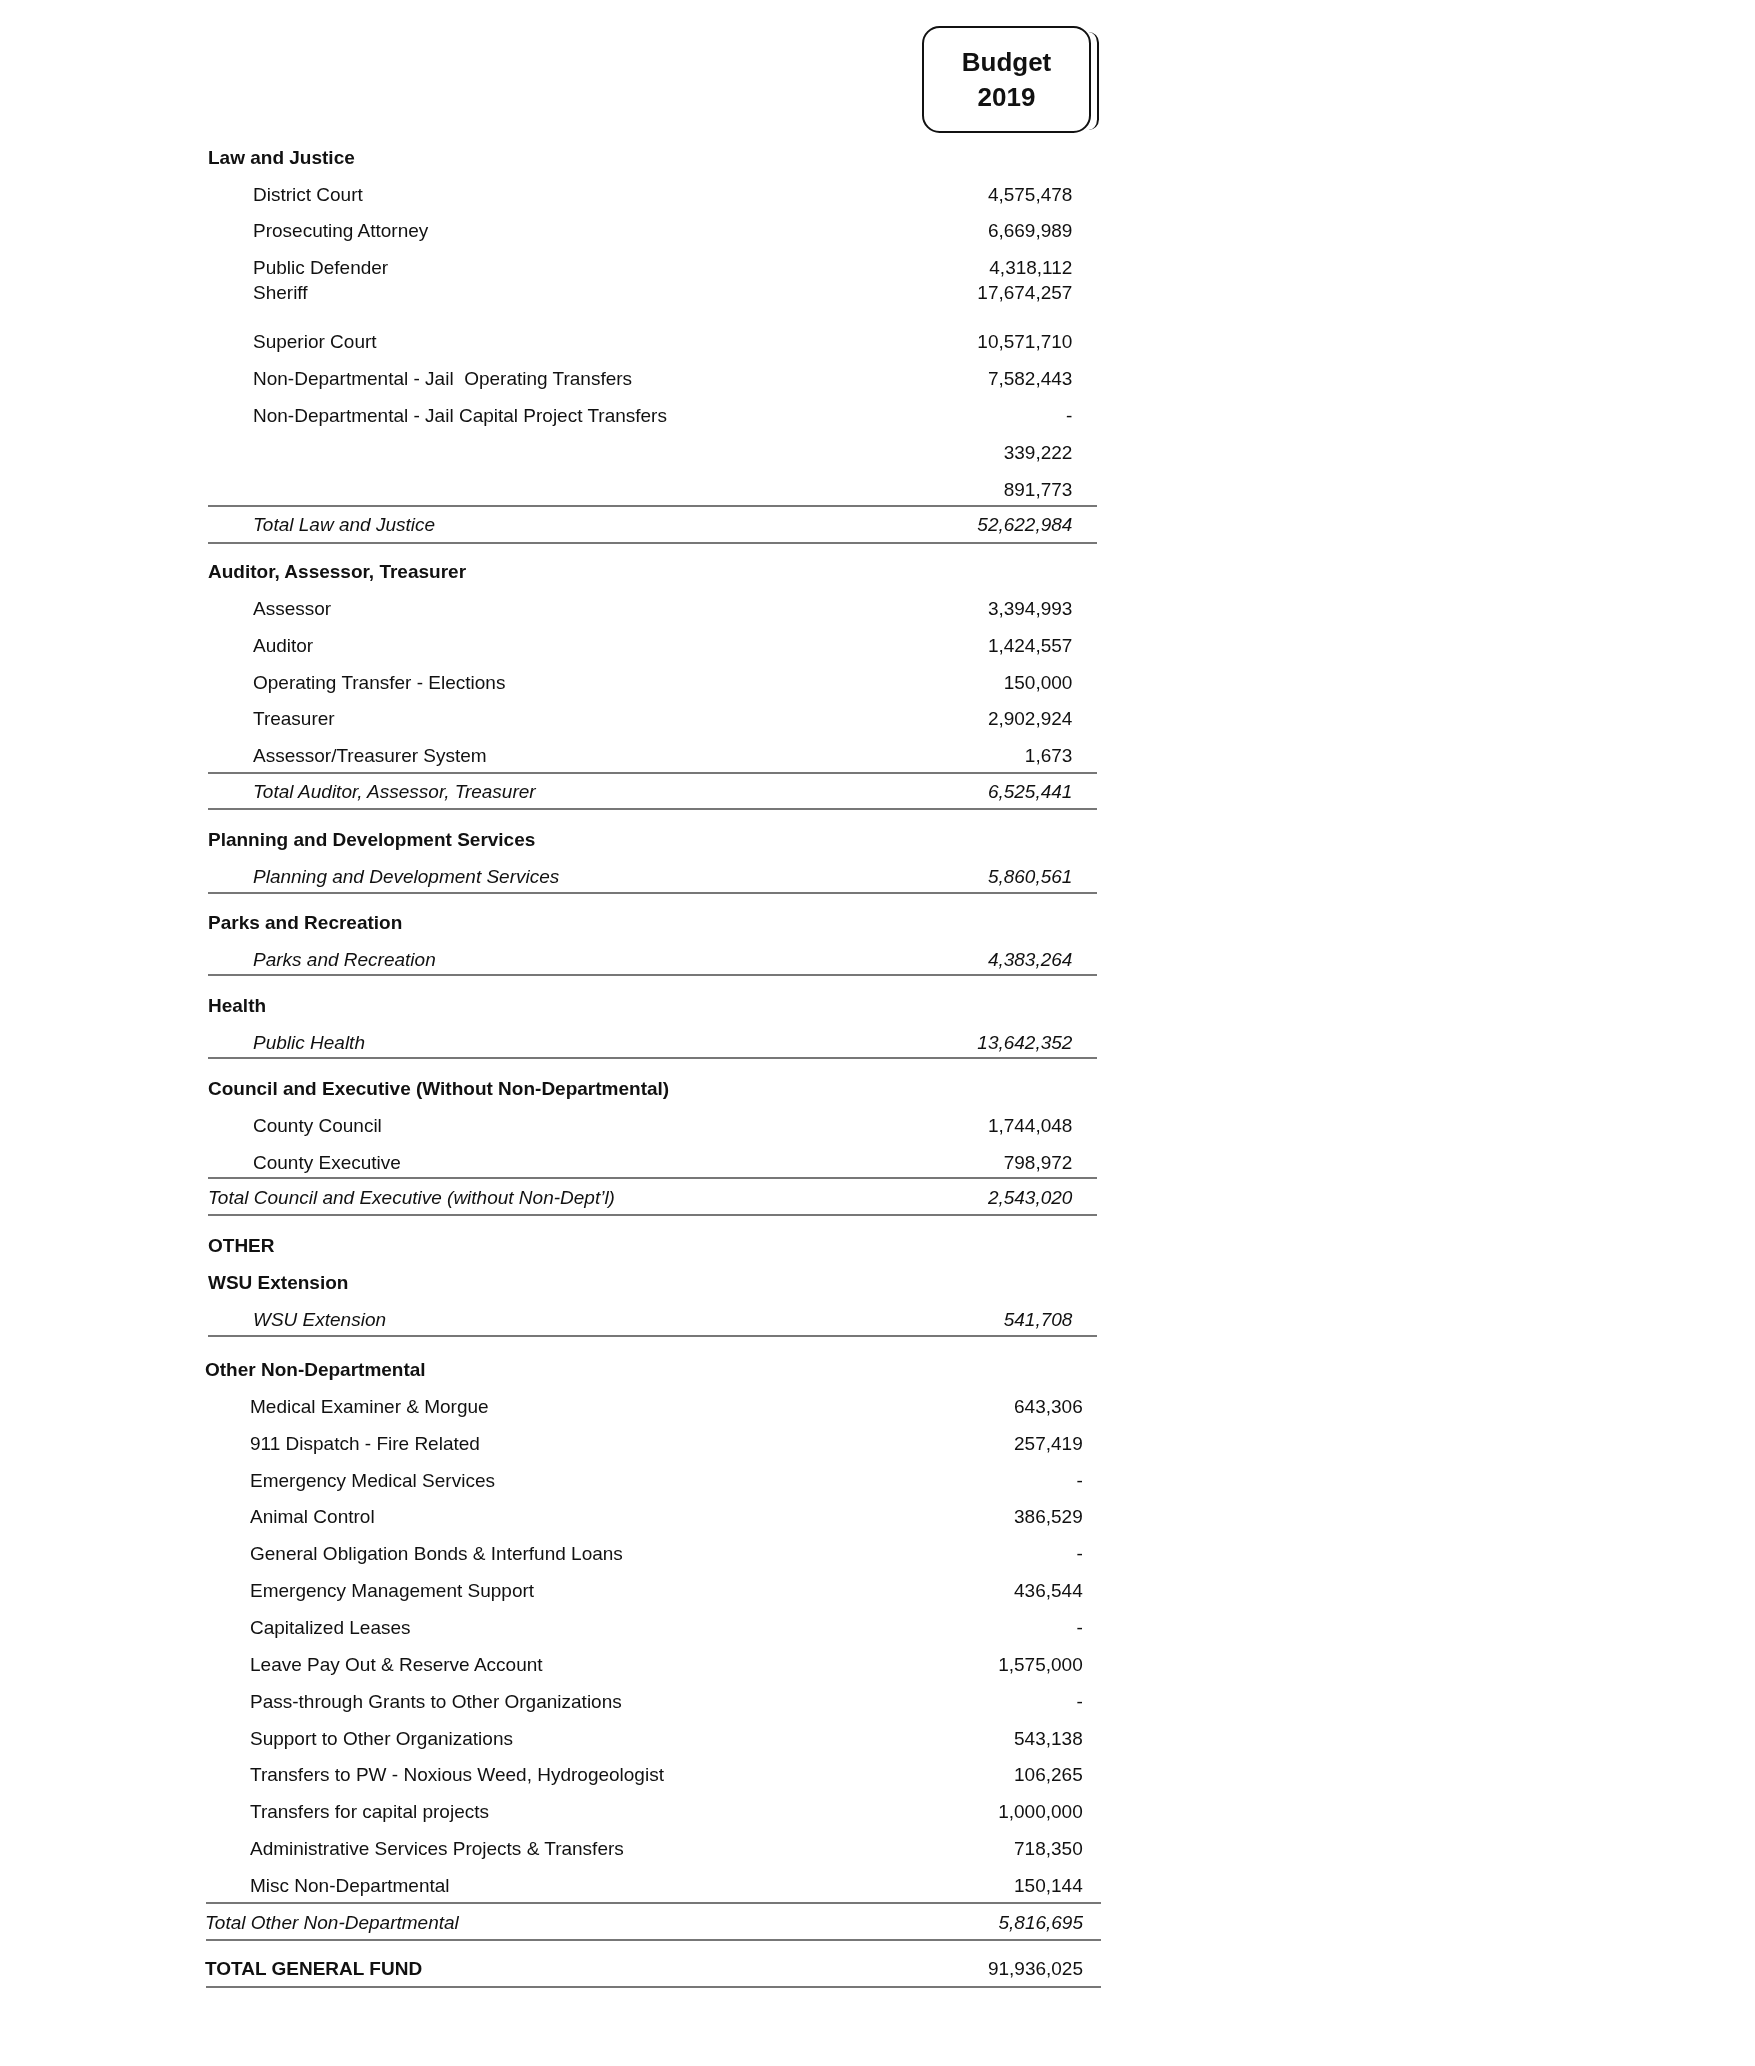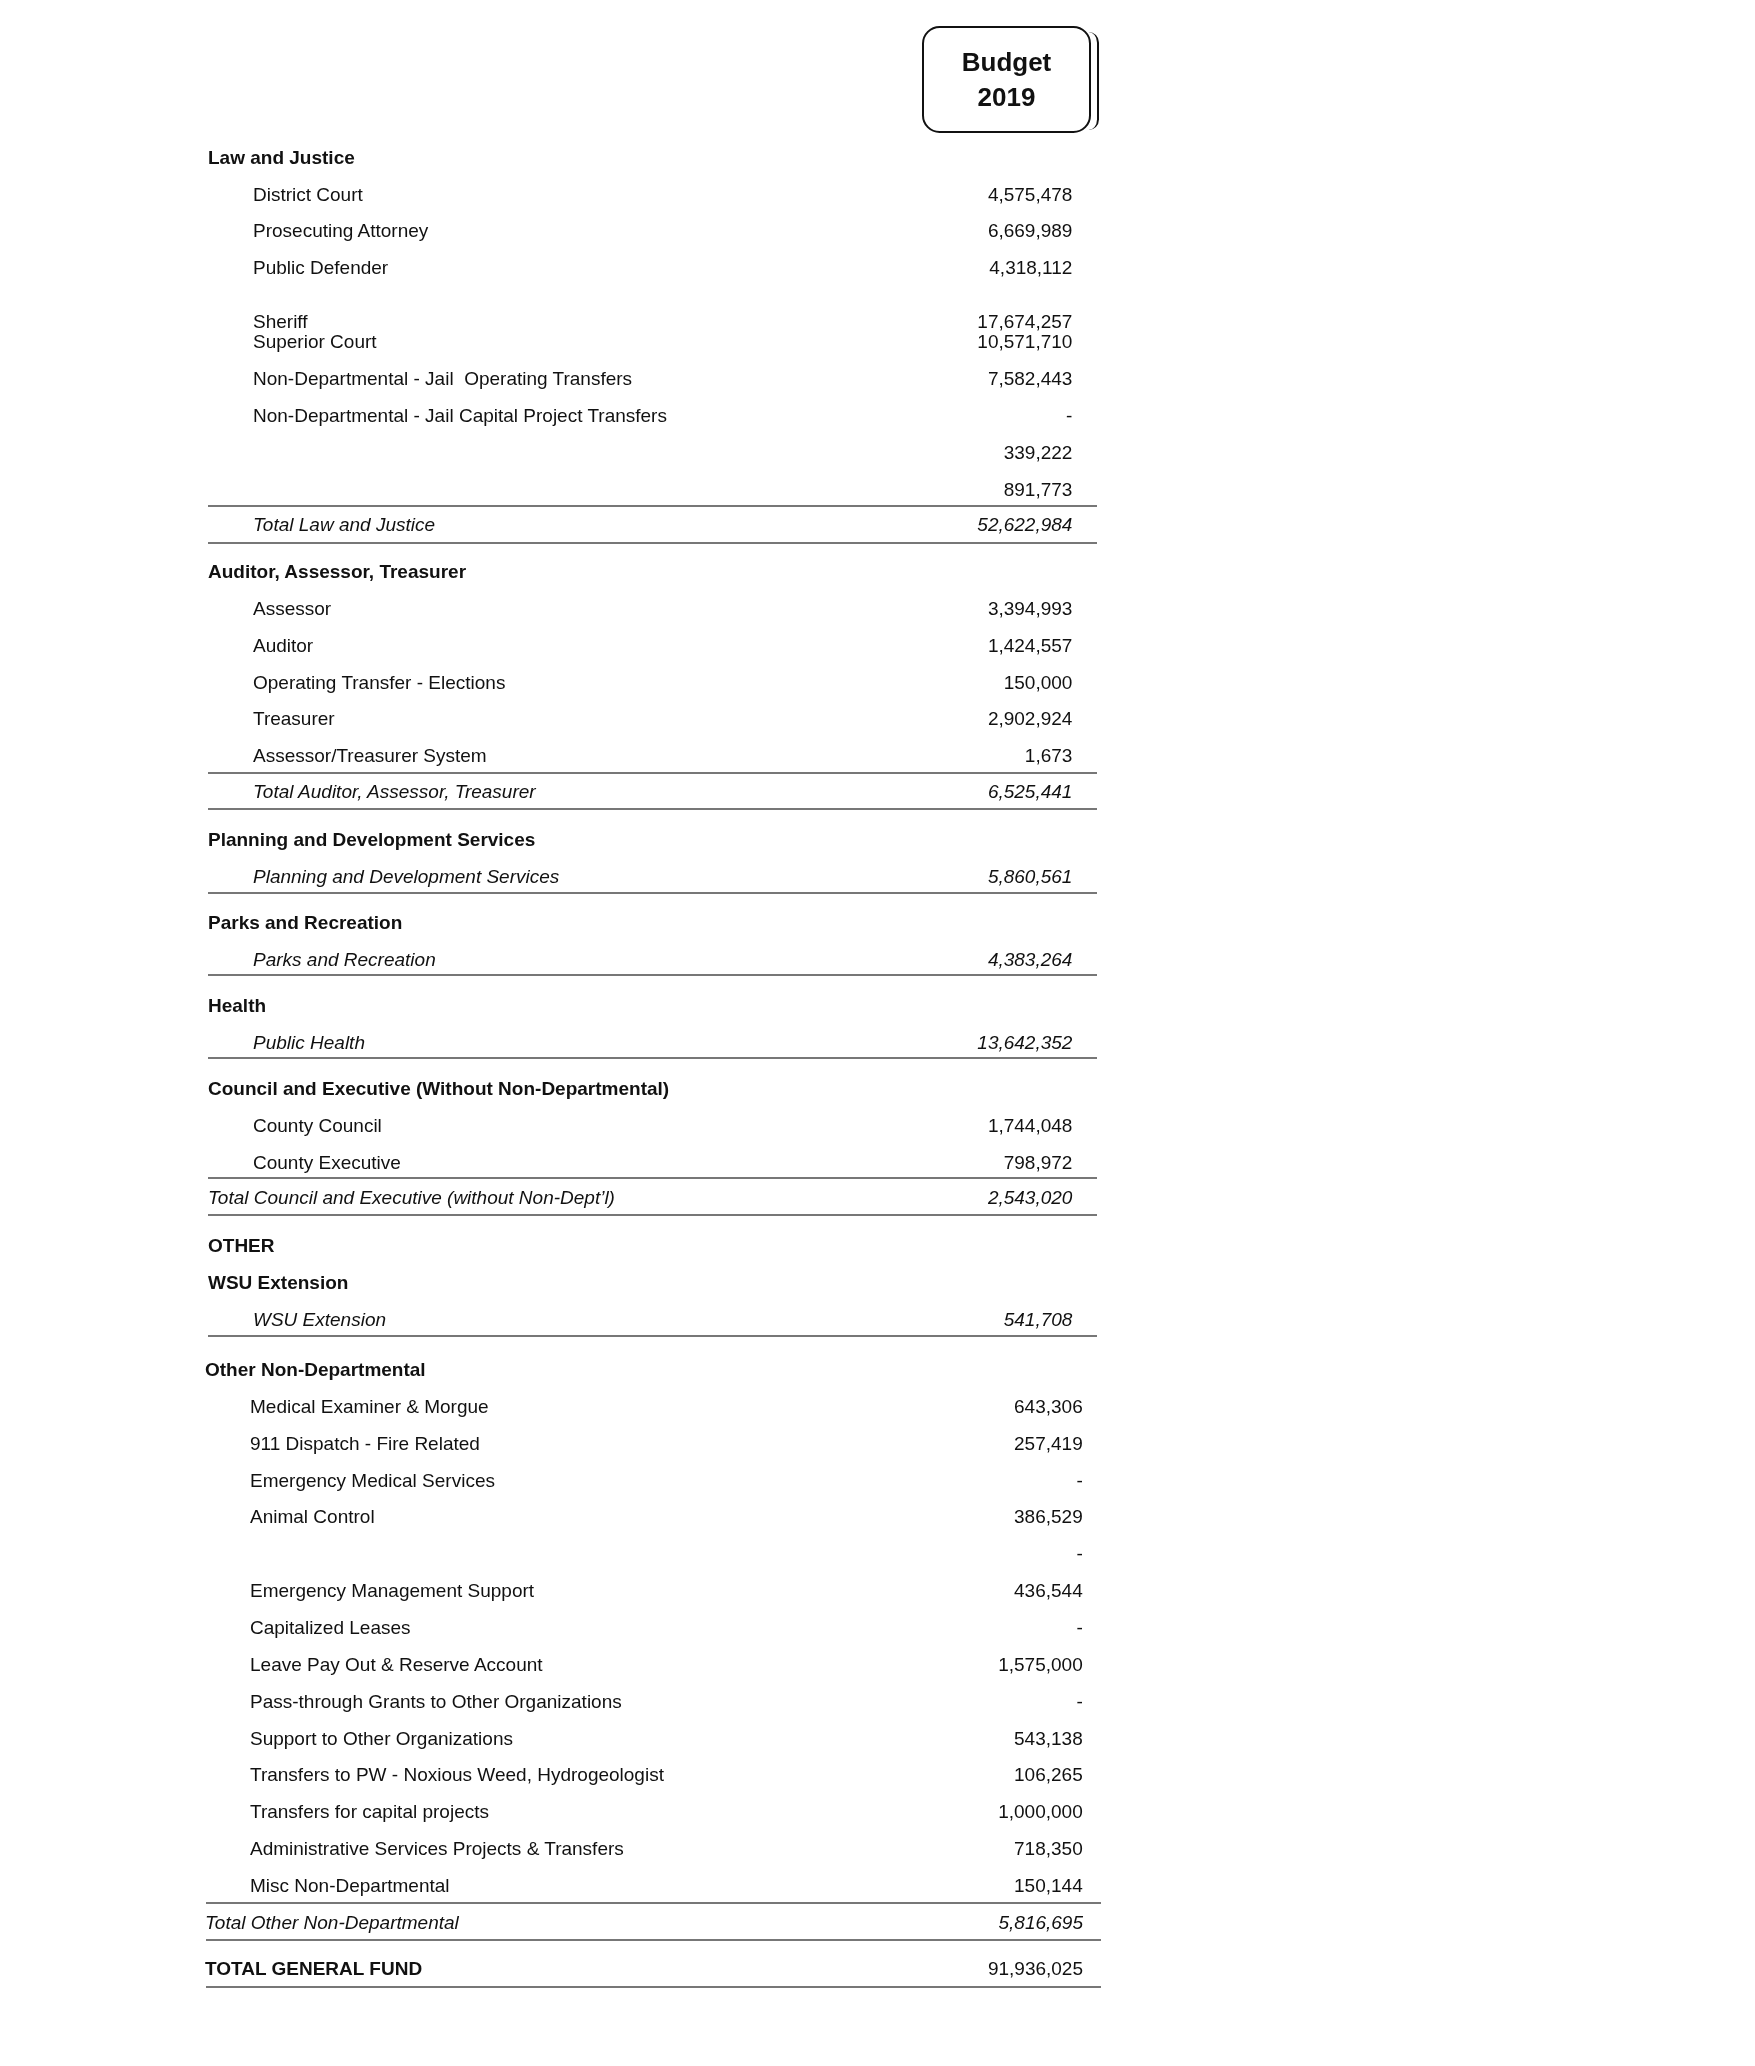--- a/index.html
+++ b/index.html
@@ -53,21 +53,21 @@
     <span class="val">4,575,478</span>
   </div>
 <div class="row" style="top:212px">
     <span class="lbl ind">Prosecuting Attorney</span>
     <span class="val">6,669,989</span>
   </div>
 <div class="row" style="top:249px">
     <span class="lbl ind">Public Defender</span>
     <span class="val">4,318,112</span>
   </div>
-<div class="row" style="top:303px">
+<div class="row" style="top:274px">
     <span class="lbl ind">Sheriff</span>
     <span class="val">17,674,257</span>
   </div>
 <div class="row" style="top:323px">
     <span class="lbl ind">Superior Court</span>
     <span class="val">10,571,710</span>
   </div>
 <div class="row" style="top:360px">
     <span class="lbl ind" style="white-space:pre">Non-Departmental - Jail  Operating Transfers</span>
     <span class="val">7,582,443</span>
@@ -189,20 +189,21 @@
   </div>
 <div class="row wide" style="top:1462px">
     <span class="lbl ind2">Emergency Medical Services</span>
     <span class="val">-</span>
   </div>
 <div class="row wide" style="top:1498px">
     <span class="lbl ind2">Animal Control</span>
     <span class="val">386,529</span>
   </div>
 <div class="row wide" style="top:1535px">
+    <span class="lbl ind2">General Obligation Bonds &amp; Interfund Loans</span>
     <span class="val">-</span>
   </div>
 <div class="row wide" style="top:1572px">
     <span class="lbl ind2">Emergency Management Support</span>
     <span class="val">436,544</span>
   </div>
 <div class="row wide" style="top:1609px">
     <span class="lbl ind2">Capitalized Leases</span>
     <span class="val">-</span>
   </div>

